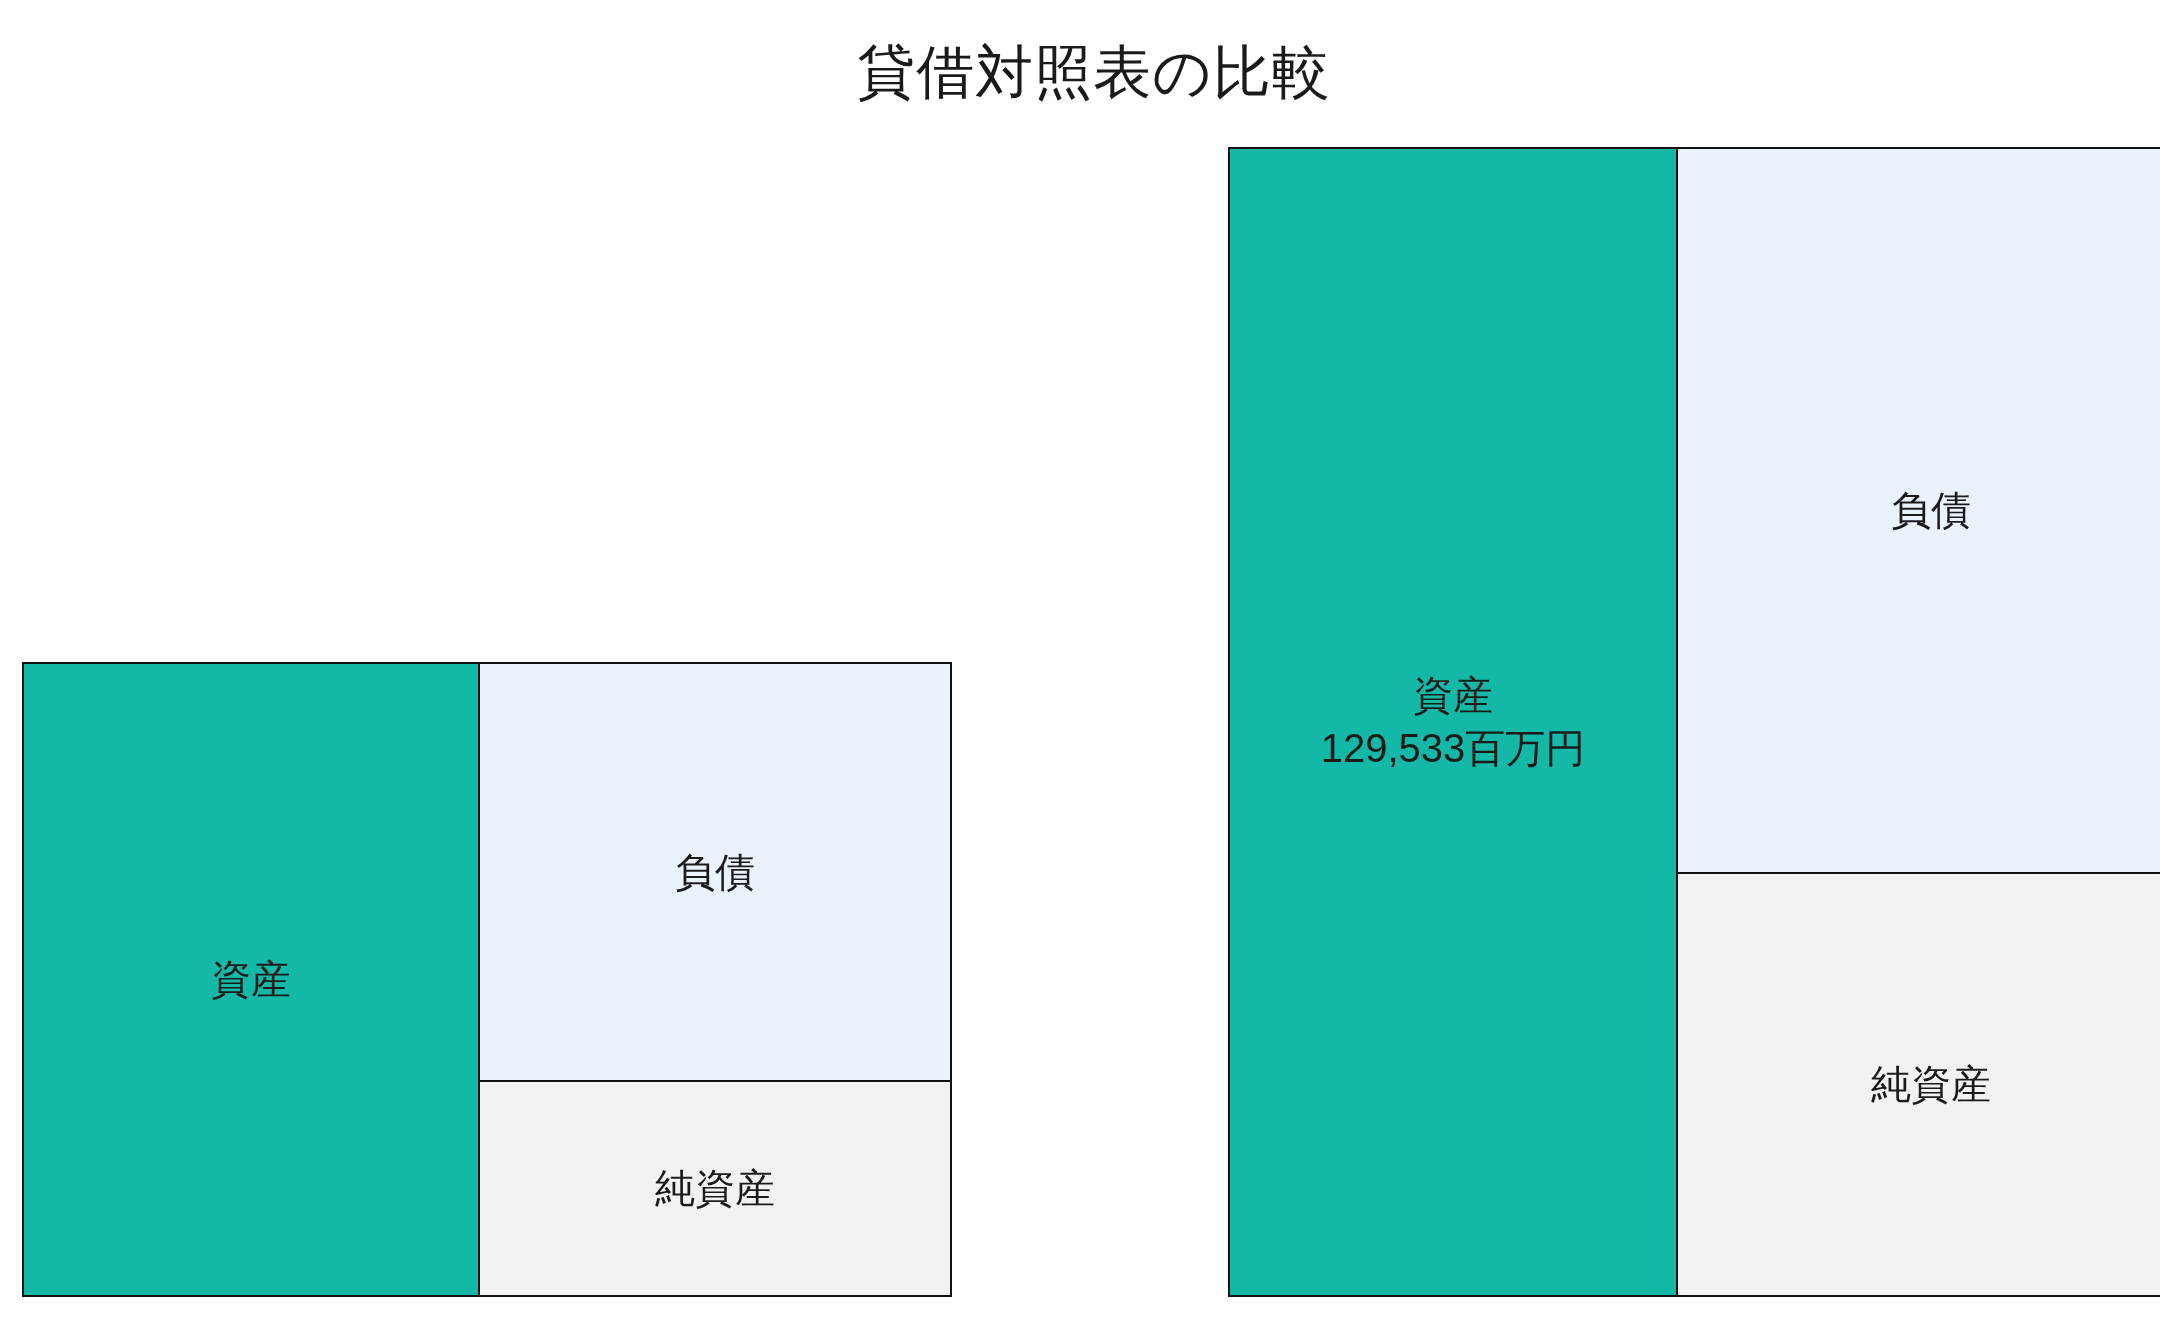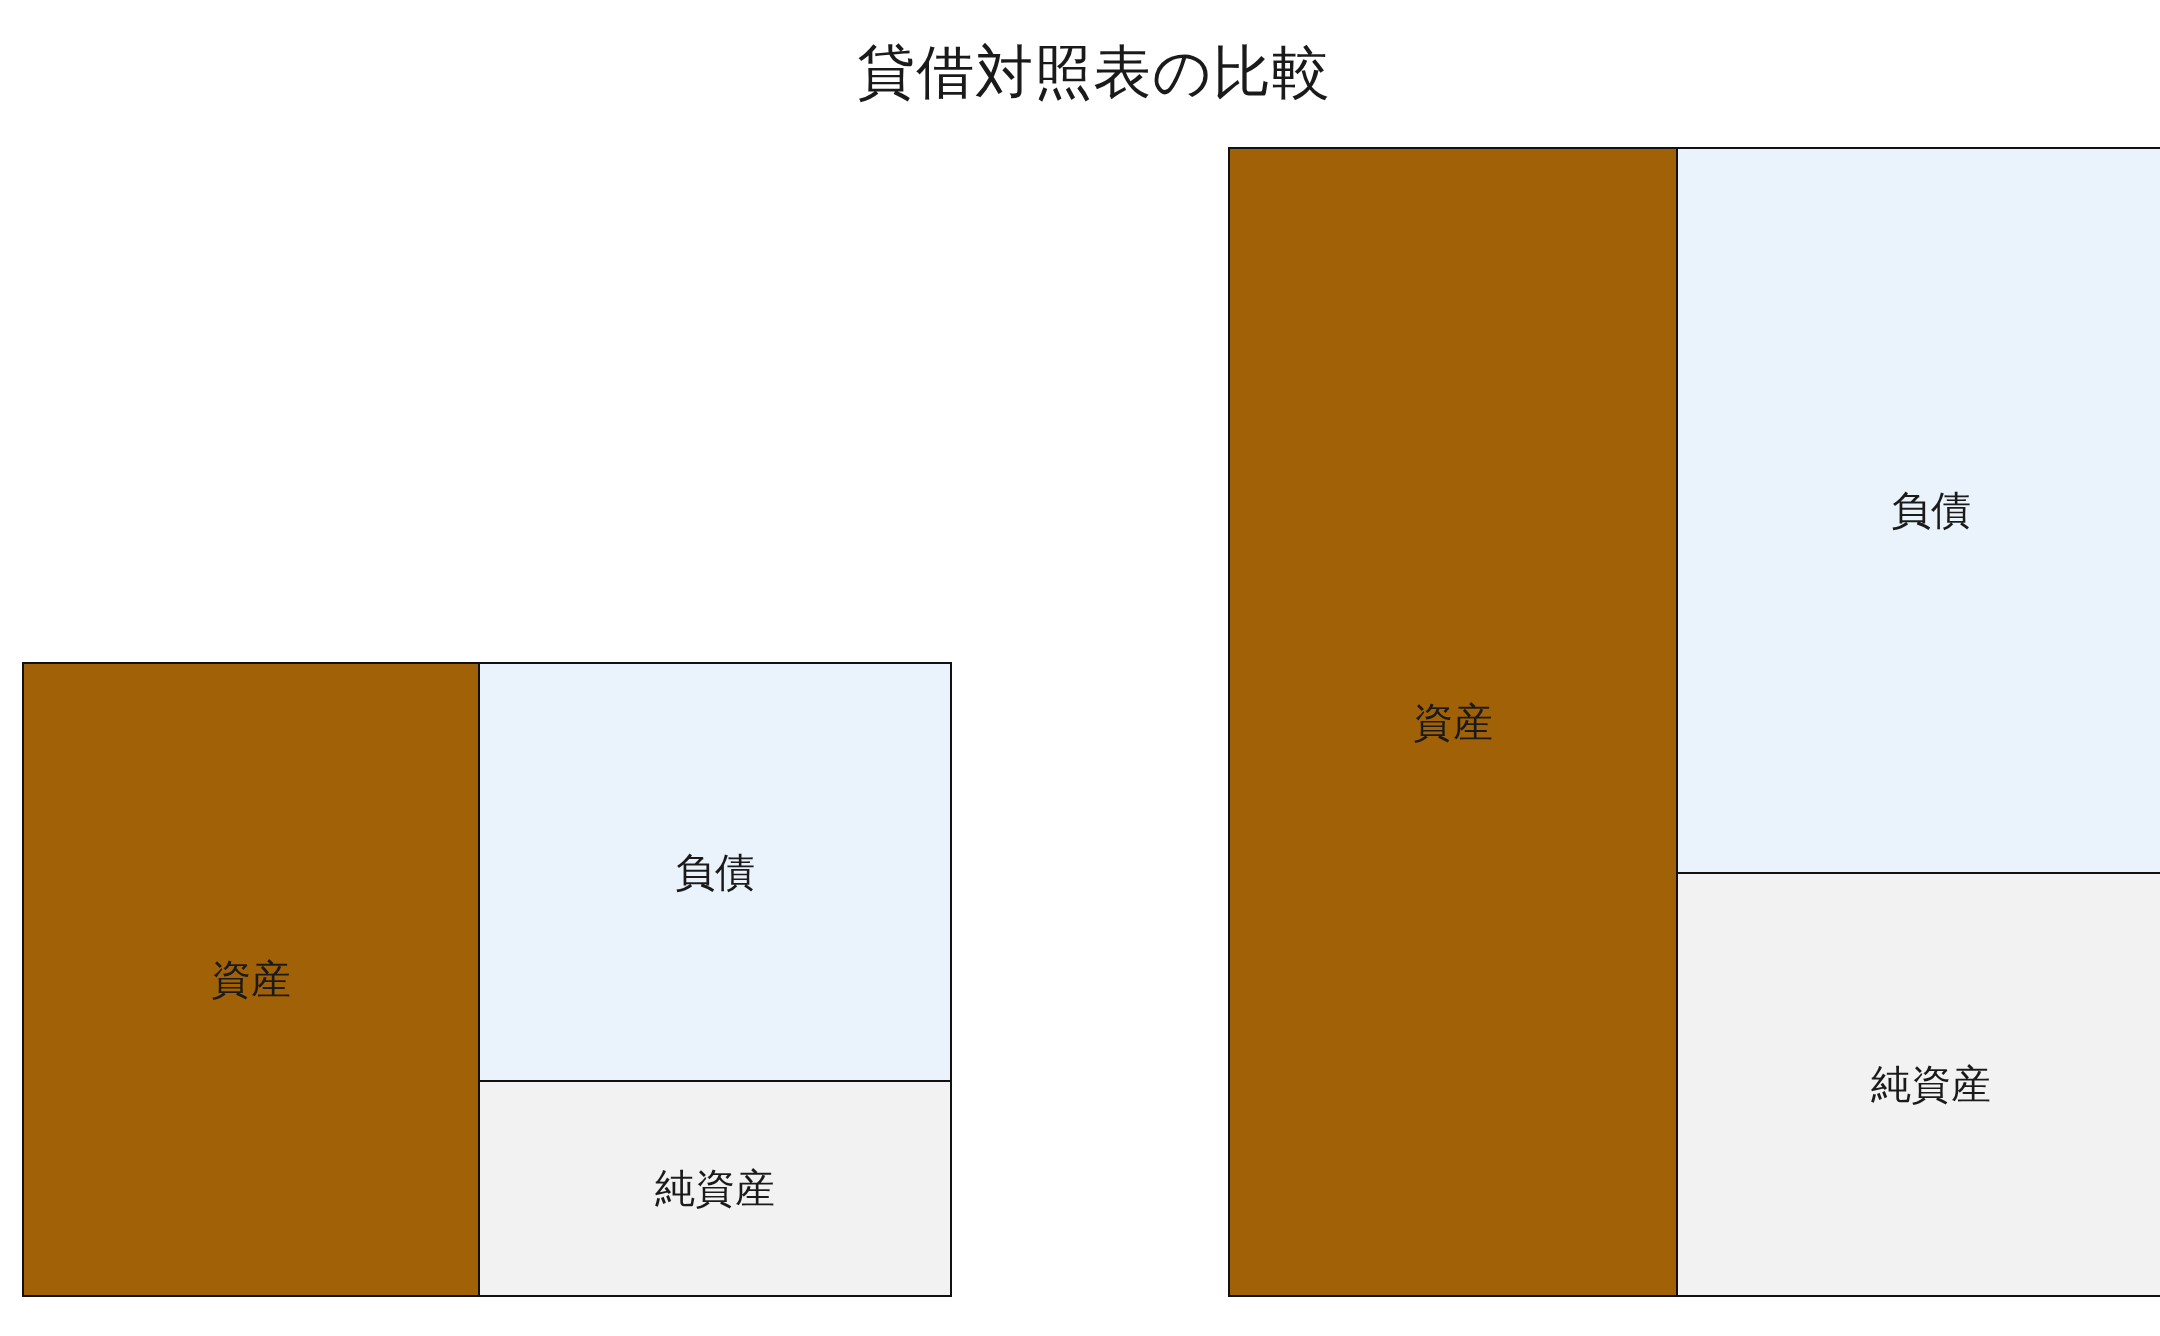--- a/index.html
+++ b/index.html
@@ -68,21 +68,21 @@
     font-size: 40px;
     color: #1a1a1a;
   }
 
   .box .lbl {
     display: block;
     white-space: nowrap;
   }
 
   
-  .assets      { background: #a16207; }
+  .assets      { background: #14b8a6; }
   .liabilities { background: #eaf2fc; }
   .equity      { background: #f2f2f2; }
 
   
   #bs-left .assets {
     left: 0;
     top: 0;
     width: 458px;
     height: 635px;
   }
@@ -146,20 +146,21 @@
       </div>
     </div>
 
   </div>
 
   <div class="bs-group" id="bs-right">
 
     <div class="box assets">
       <div>
         <span class="lbl">資産</span>
+        <span class="lbl">129,533百万円</span>
       </div>
     </div>
 
     <div class="box liabilities">
       <div>
         <span class="lbl">負債</span>
       </div>
     </div>
 
     <div class="box equity">

